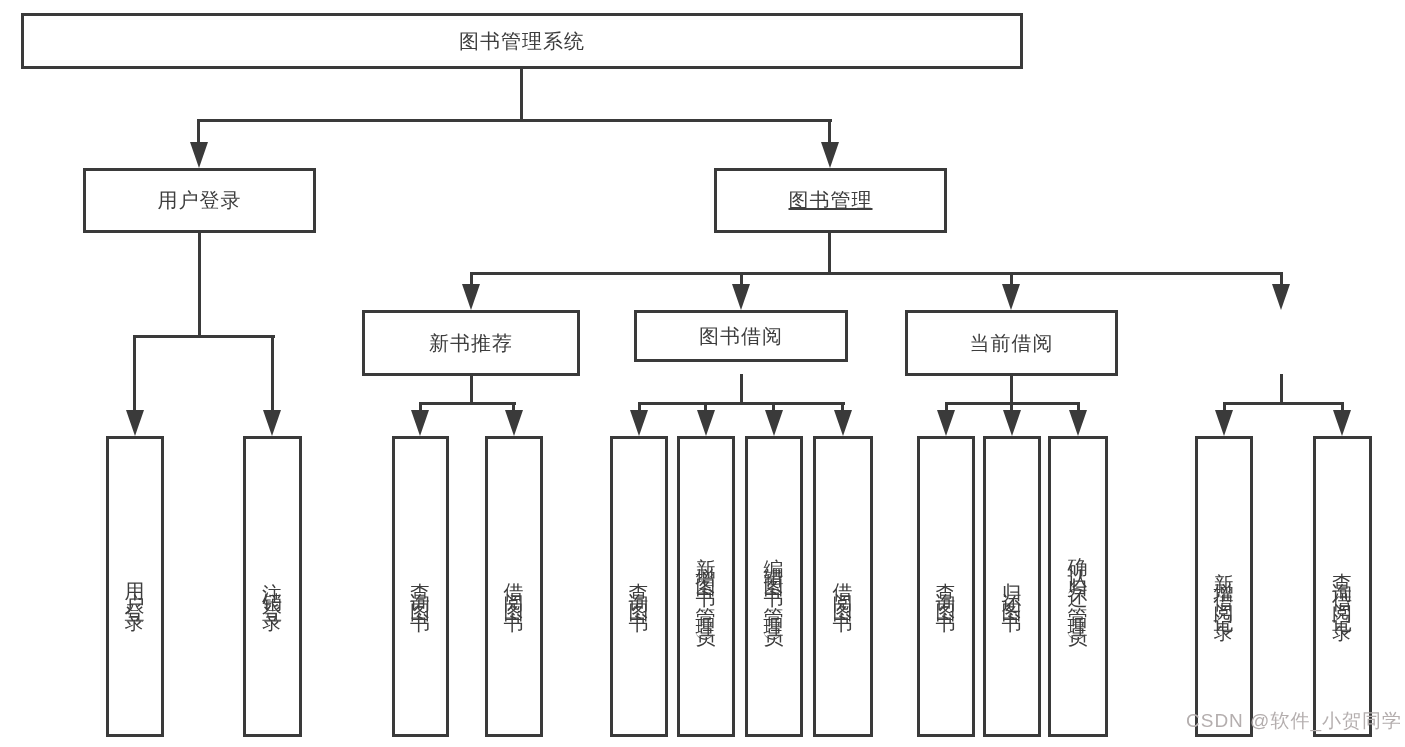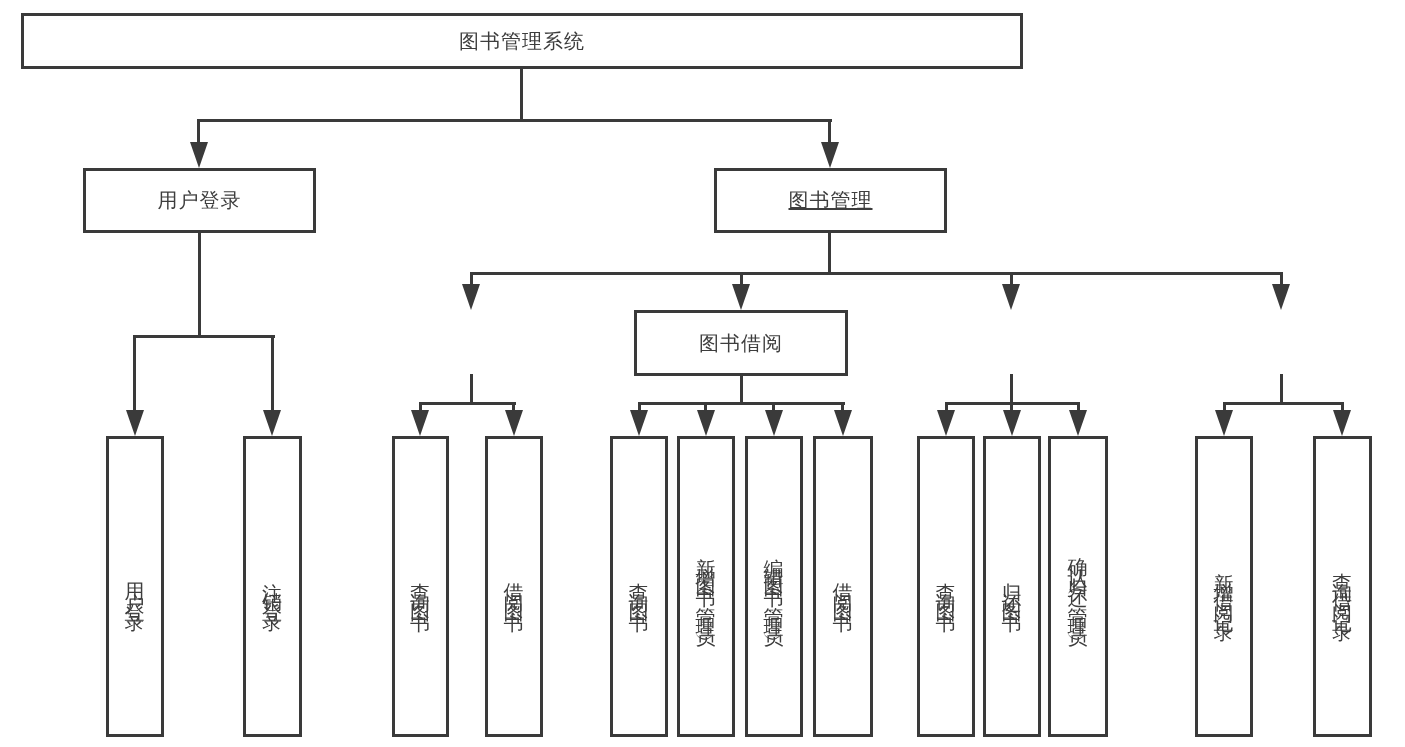--- a/index.html
+++ b/index.html
@@ -63,22 +63,28 @@
     <span>图书管理系统</span>
   </div>
 
   <div class="box h" style="left:83px; top:168px; width:233px; height:65px;">
     <span>用户登录</span>
   </div>
   <div class="box h" style="left:714px; top:168px; width:233px; height:65px;text-decoration:underline;">
     <span>图书管理</span>
   </div>
 
-  <div class="box h" style="left:634px; top:310px; width:214px; height:66px;">
+  <div class="box h" style="left:362px; top:310px; width:218px; height:66px;">
+    <span>新书推荐</span>
+  </div>
+  <div class="box h" style="left:634px; top:310px; width:214px; height:52px;">
     <span>图书借阅</span>
+  </div>
+  <div class="box h" style="left:905px; top:310px; width:213px; height:66px;">
+    <span>当前借阅</span>
   </div>
 
   <div class="box v" style="left:106px; top:436px; width:58px; height:301px;">
     <span>用户登录</span>
   </div>
   <div class="box v" style="left:243px; top:436px; width:59px; height:301px;">
     <span>注销登录</span>
   </div>
 
   <div class="box v" style="left:392px; top:436px; width:57px; height:301px;">
@@ -170,14 +176,15 @@
   <div class="arrow" style="left:1003px; top:410px;"></div>
   <div class="arrow" style="left:1069px; top:410px;"></div>
 
   <div class="vl" style="left:1280px; top:374px; height:31px;"></div>
   <div class="hl" style="left:1223px; top:402px; width:121px;"></div>
   <div class="vl" style="left:1223px; top:402px; height:14px;"></div>
   <div class="vl" style="left:1341px; top:402px; height:14px;"></div>
   <div class="arrow" style="left:1215px; top:410px;"></div>
   <div class="arrow" style="left:1333px; top:410px;"></div>
 
+  <div class="watermark">CSDN @软件_小贺同学</div>
 
 </div>
 
 </body></html>

